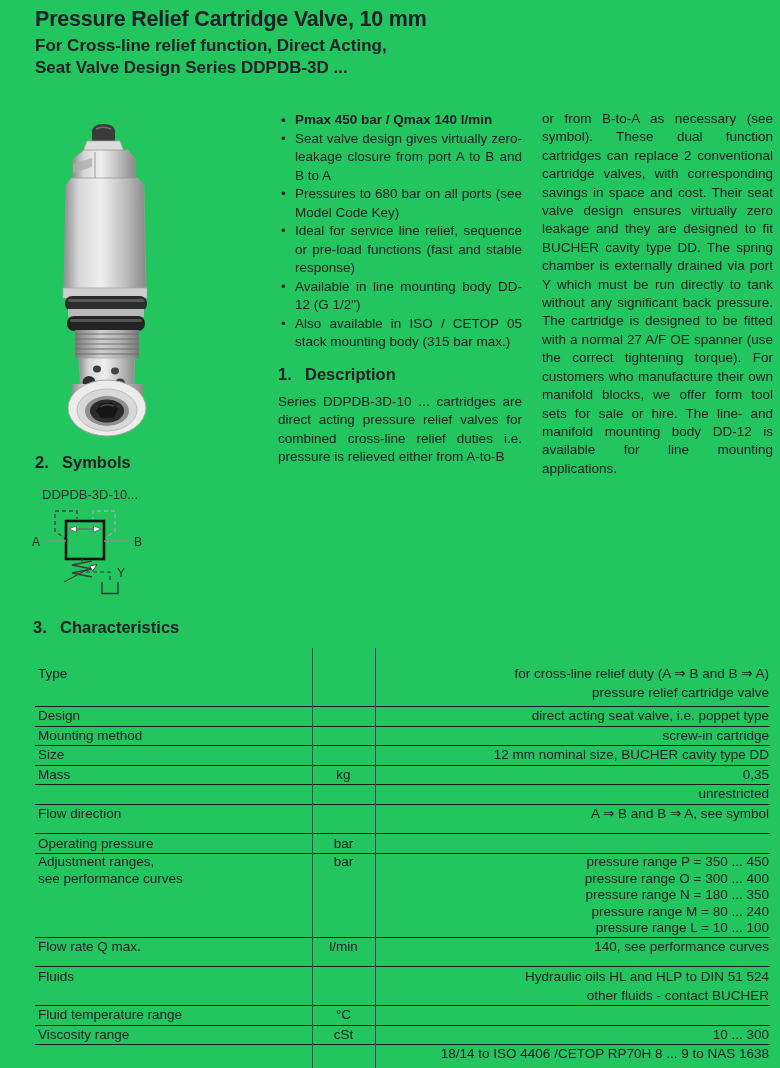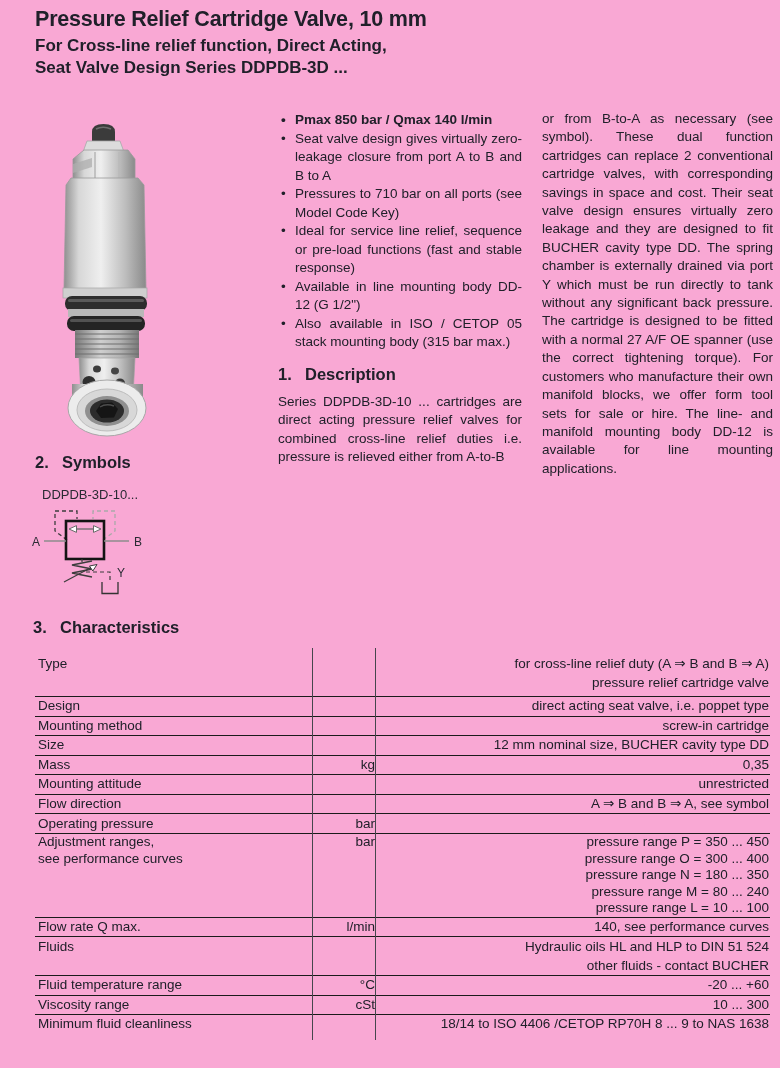--- a/index.html
+++ b/index.html
@@ -2,21 +2,21 @@
 <html><head>
 <meta charset="utf-8">
 <style>
   html,body{margin:0;padding:0;}
   body{
     width:780px;height:1068px;background:#ffffff;
     font-family:"Liberation Sans","DejaVu Sans",sans-serif;
     color:#20202a;
     -webkit-font-smoothing:antialiased;
   }
-  .page{position:relative;width:780px;height:1068px;background:#f9a8d4;overflow:hidden;}
+  .page{position:relative;width:780px;height:1068px;background:#22c55e;overflow:hidden;}
 
   
   .header{position:absolute;left:35px;top:6px;}
   .title{font-size:21.5px;font-weight:bold;letter-spacing:-0.2px;line-height:26px;margin:0;}
   .subtitle{font-size:17px;font-weight:bold;line-height:21.5px;margin-top:3px;}
 
   
   .col-mid{position:absolute;left:278px;top:111px;width:244px;}
   .col-right{position:absolute;left:542px;top:110px;width:231px;}
 
@@ -41,24 +41,24 @@
   .symbol-svg{position:absolute;left:28px;top:502px;}
 
   
   .sec3-heading{position:absolute;left:33px;top:617px;}
   .char-table{position:absolute;left:35px;top:648px;width:735px;padding-bottom:6px;}
   .vline{position:absolute;top:0;bottom:0;width:1.3px;background:#46464d;}
   .vline.v1{left:277px;}
   .vline.v2{left:340px;}
   .t-row{display:flex;border-top:1.5px solid #1b1b1b;font-size:13.5px;line-height:18.5px;}
   .t-row.r-first{border-top:none;padding-top:6px;padding-bottom:4px;}
-  .t-row.r-multi{line-height:19px;}
+  .t-row.r-multi{line-height:19px;margin-top:10px;}
   .t-row.r-tight{line-height:16.6px;}
   .c-label{width:277px;box-sizing:border-box;padding-left:3px;}
-  .c-unit{width:63px;text-align:right;}
+  .c-unit{width:63px;text-align:center;}
   .c-value{flex:1;text-align:right;padding-right:1px;}
 
   
   .photo-svg{position:absolute;left:40px;top:112px;}
 
   svg text{font-family:"Liberation Sans","DejaVu Sans",sans-serif;}
 </style>
 </head>
 <body>
 
@@ -119,23 +119,23 @@
     <ellipse cx="67" cy="296" rx="39" ry="28" fill="#ececec" stroke="#a8a8a8" stroke-width="1"></ellipse>
     <ellipse cx="67" cy="298" rx="30" ry="21" fill="#d8d8d8" stroke="#bdbdbd" stroke-width="1"></ellipse>
     <ellipse cx="67" cy="299" rx="22" ry="15" fill="#8f8f8f"></ellipse>
     <ellipse cx="67" cy="299" rx="17" ry="11.5" fill="#2c2c2c"></ellipse>
     <polygon points="56,299 61,291.5 72,290.5 78,297 74,305.5 61,306" fill="#151515"></polygon>
     <path d="M60 295 Q66 291 74 294" stroke="#4d4d4d" stroke-width="1.4" fill="none"></path>
   </svg>
 
   <div class="col-mid">
     <ul class="bullets">
-      <li class="b">Pmax 850 bar / Qmax 140 l/min</li>
+      <li class="b">Pmax 450 bar / Qmax 140 l/min</li>
       <li>Seat valve design gives virtually zero-leakage closure from port A to B and B to A</li>
-      <li>Pressures to 710 bar on all ports (see Model Code Key)</li>
+      <li>Pressures to 680 bar on all ports (see Model Code Key)</li>
       <li>Ideal for service line relief, sequence or pre-load functions (fast and stable response)</li>
       <li>Available in line mounting body DD-12 (G 1/2")</li>
       <li>Also available in ISO / CETOP 05 stack mounting body (315 bar max.)</li>
     </ul>
     <div class="sec-heading">
       <span class="num">1.</span>
       <span>Description</span>
     </div>
     <p class="body-text">Series DDPDB-3D-10 ... cartridges are direct acting pressure relief valves for combined cross-line relief duties i.e. pressure is relieved either from A-to-B</p>
   </div>
@@ -219,23 +219,20 @@
         <div class="t-row">
           <div class="c-label">
             <div>Mass</div>
           </div>
           <div class="c-unit">kg</div>
           <div class="c-value">
             <div>0,35</div>
           </div>
         </div>
         <div class="t-row">
-          <div class="c-label">
-            <div>Mounting attitude</div>
-          </div>
           <div class="c-unit"></div>
           <div class="c-value">
             <div>unrestricted</div>
           </div>
         </div>
         <div class="t-row">
           <div class="c-label">
             <div>Flow direction</div>
           </div>
           <div class="c-unit"></div>
@@ -280,37 +277,31 @@
           <div class="c-value">
             <div>Hydraulic oils HL and HLP to DIN 51 524</div>
             <div>other fluids - contact BUCHER</div>
           </div>
         </div>
         <div class="t-row">
           <div class="c-label">
             <div>Fluid temperature range</div>
           </div>
           <div class="c-unit">°C</div>
-          <div class="c-value">
-            <div>-20 ... +60</div>
-          </div>
         </div>
         <div class="t-row">
           <div class="c-label">
             <div>Viscosity range</div>
           </div>
           <div class="c-unit">cSt</div>
           <div class="c-value">
             <div>10 ... 300</div>
           </div>
         </div>
         <div class="t-row">
-          <div class="c-label">
-            <div>Minimum fluid cleanliness</div>
-          </div>
           <div class="c-unit"></div>
           <div class="c-value">
             <div>18/14 to ISO 4406 /CETOP RP70H 8 ... 9 to NAS 1638</div>
           </div>
         </div>
       </div>
   </div>
 
 </div>
 

